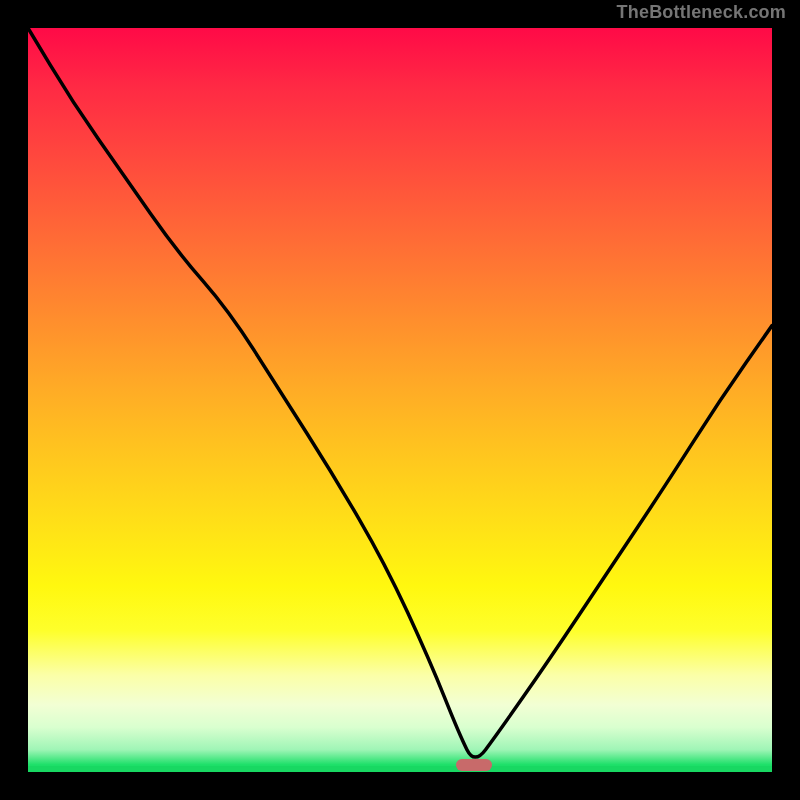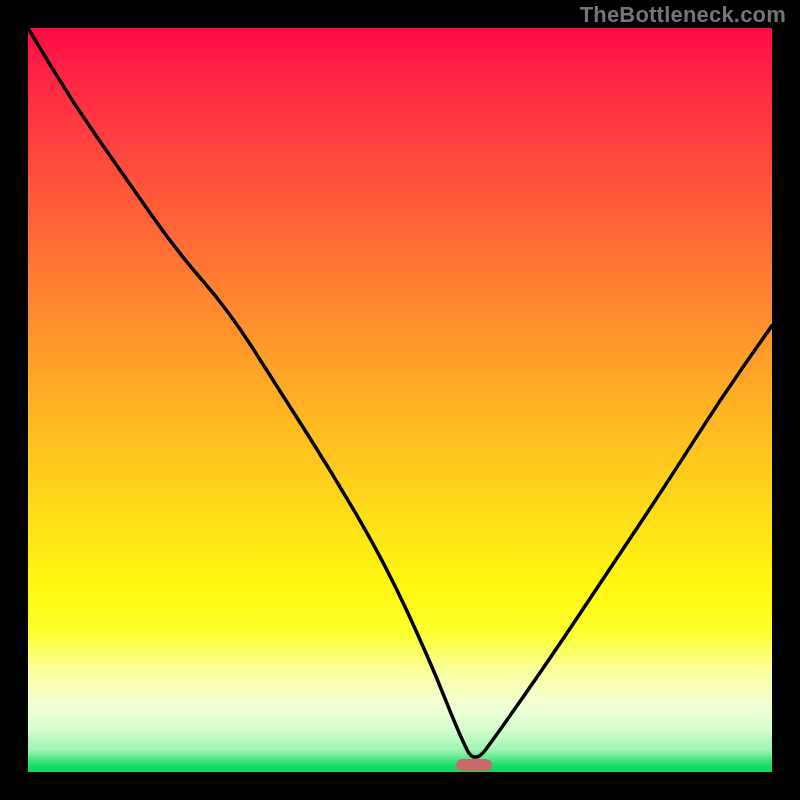--- a/index.html
+++ b/index.html
@@ -15,21 +15,21 @@
     position: relative;
     width: 800px;
     height: 800px;
     background: #000;
   }
   .watermark {
     position: absolute;
     top: 2px;
     right: 14px;
     color: #757575;
-    font-size: 22px;
+    font-size: 18px;
     font-weight: 600;
     letter-spacing: 0.2px;
     z-index: 10;
   }
   .plot-area {
     position: absolute;
     left: 28px;
     top: 28px;
     width: 744px;
     height: 744px;

